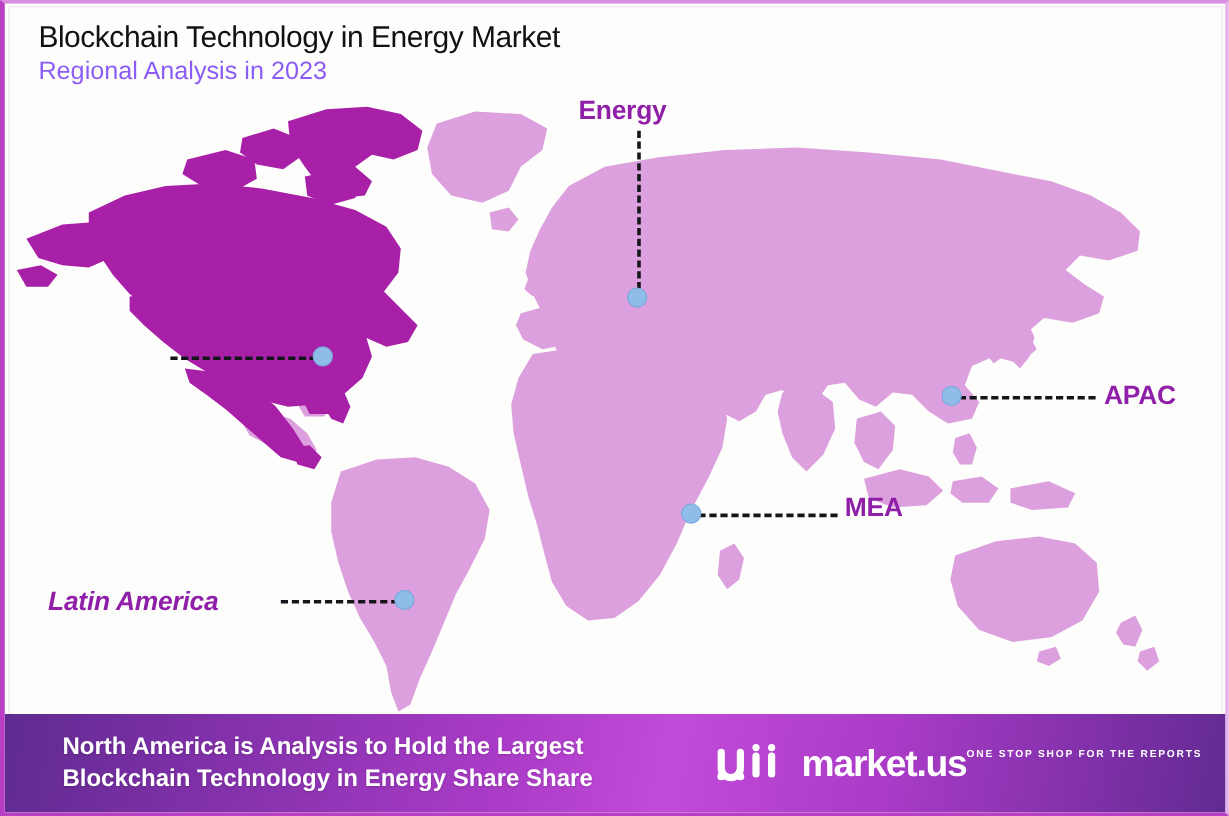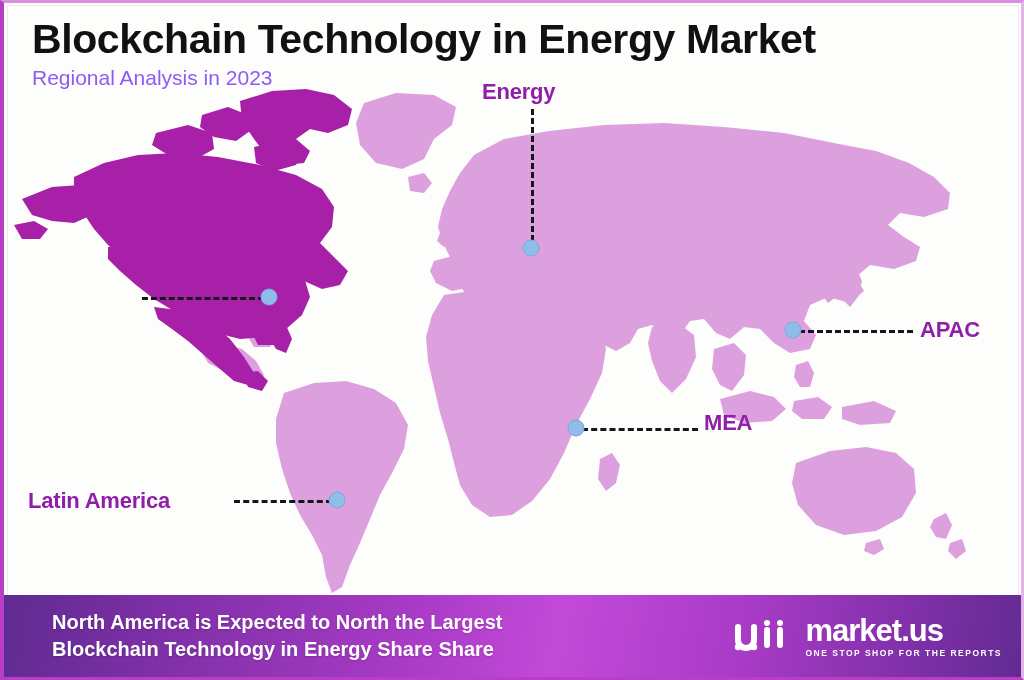--- a/index.html
+++ b/index.html
@@ -22,21 +22,21 @@
   }
   #inner-frame{
     position:absolute;left:3px;top:2px;right:2px;bottom:2px;
     border:1px solid #efe6ef;
     pointer-events:none;
   }
 
   
   #header{position:absolute;left:28px;top:14px;width:900px;}
   #title{
-    font-size:41px;font-weight:bold;color:#111111;
+    font-size:25px;font-weight:normal;color:#111111;
     letter-spacing:-0.4px;line-height:1.12;
     white-space:nowrap;
   }
   #subtitle{
     font-size:21px;color:#8b5cf6;font-weight:400;
     margin-top:3px;letter-spacing:0px;
   }
 
   
   #map-wrap{position:absolute;left:0;top:78px;width:1024px;height:520px;}
@@ -65,21 +65,21 @@
     font-weight:bold;color:#8f1fa8;
     font-size:22px;line-height:1.22;
     white-space:nowrap;
     letter-spacing:-0.2px;
   }
   .region-label .sub{display:block;}
 
   
   #lbl-europe{left:478px;top:76px;}
   #lbl-na{left:8px;top:312px;text-align:right;width:192px;}
-  #lbl-latam{left:24px;top:485px;}
+  #lbl-latam{left:36px;top:485px;font-style:italic;}
   #lbl-mea{left:700px;top:407px;}
   #lbl-apac{left:916px;top:314px;}
 
   
   #banner{
     position:absolute;left:0;bottom:0;width:1024px;height:82px;
     background:linear-gradient(100deg,
        #5f2b90 0%,
        #7b2fa5 14%,
        #a93bc6 40%,
@@ -90,21 +90,21 @@
     display:flex;align-items:center;justify-content:space-between;
     box-sizing:border-box;padding:0 26px 0 48px;
   }
   #banner-text{
     color:#ffffff;font-size:20px;font-weight:bold;
     line-height:1.34;white-space:nowrap;
     text-shadow:0 1px 2px rgba(0,0,0,.18);
   }
   #logo{display:flex;align-items:center;gap:10px;}
   #logo-mark{width:66px;height:40px;display:block;}
-  #logo-text-wrap{display:flex;flex-direction:column;line-height:1;}
+  #logo-text-wrap{display:flex;line-height:1;}
   #logo-word{
     color:#ffffff;font-size:31px;font-weight:bold;letter-spacing:-1px;
   }
   #logo-tag{
     color:#ffffff;font-size:8.5px;font-weight:bold;
     letter-spacing:1.5px;margin-top:3px;
   }
 </style>
 </head>
 <body>
@@ -244,21 +244,21 @@
   <div class="region-label" id="lbl-mea">
     <span>MEA</span>
   </div>
 
   <div class="region-label" id="lbl-apac">
     <span>APAC</span>
   </div>
 
   <div id="banner">
     <div id="banner-text">
-      <div>North America is Expected to North the Largest</div>
+      <div>North America is Analysis to Hold the Largest</div>
       <div>Blockchain Technology in Energy Share Share</div>
     </div>
 
     <div id="logo">
       <svg id="logo-mark" viewBox="0 0 66 40">
         <g fill="none" stroke="#ffffff" stroke-width="6" stroke-linecap="round">
           <path d="M9 11 L9 24 A8 8 0 0 0 25 24 L25 11"></path>
           <path d="M38 29 L38 14"></path>
           <path d="M51 29 L51 14"></path>
         </g>

